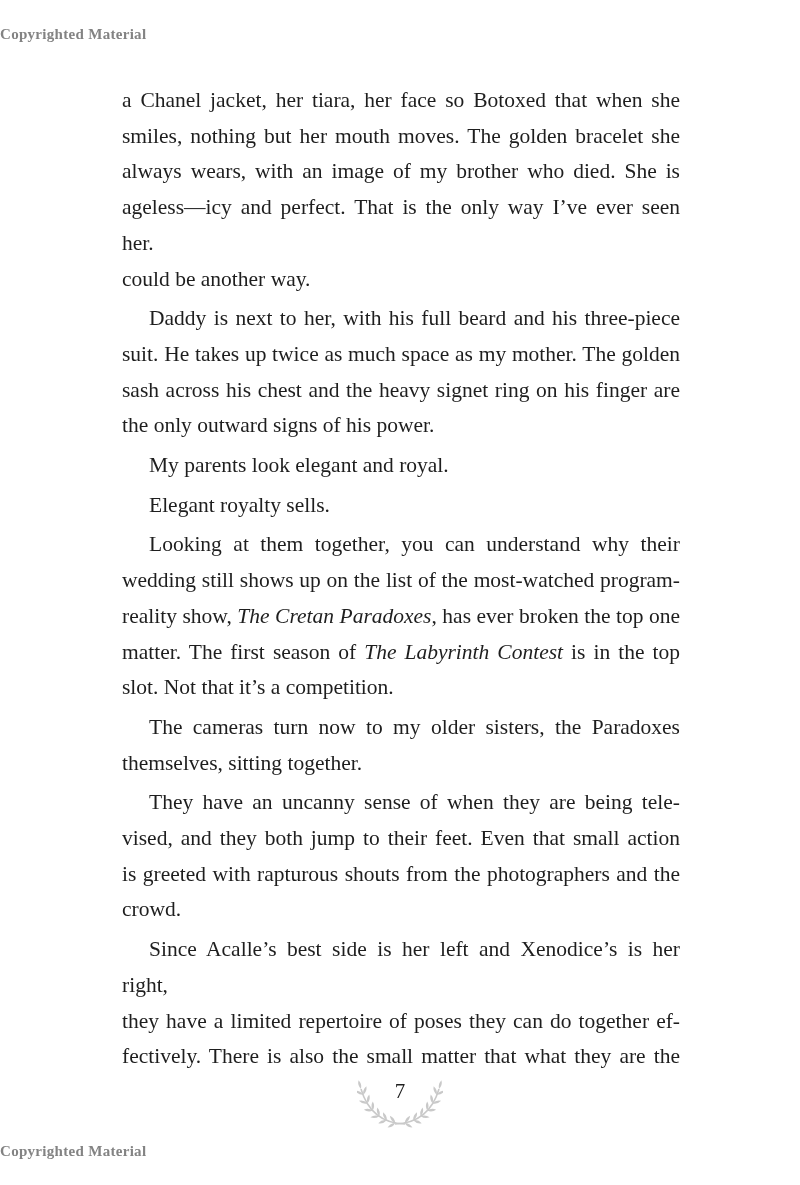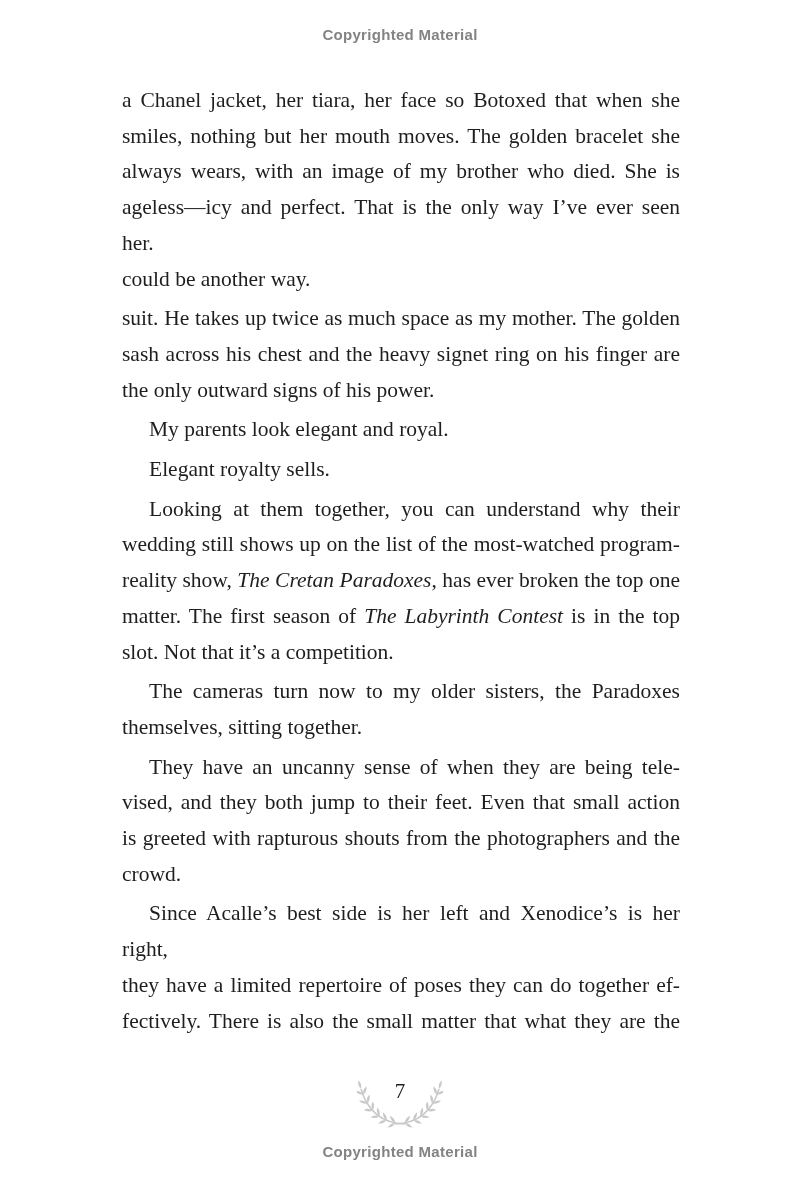--- a/index.html
+++ b/index.html
@@ -1,22 +1,22 @@
 <!DOCTYPE html>
 <html><head>
 <meta charset="utf-8">
 <style>
   html,body{margin:0;padding:0;background:#ffffff;}
   .page{
     position:relative;width:800px;height:1185px;background:#ffffff;
     font-family:"Liberation Serif",serif;color:#1e1e1e;overflow:hidden;
   }
   .notice{
-    position:absolute;left:0;width:100%;text-align:center;
-    font-family:Liberation Sans, sans-serif;font-weight:bold;
+    position:absolute;left:0;width:100%;
+    font-family:Liberation Serif, serif;font-weight:bold;
     font-size:15px;color:#838383;letter-spacing:0.3px;
   }
   .notice-top{top:26px;}
   .notice-bottom{top:1143px;}
   .text-block{
     position:absolute;left:118px;top:79px;width:566px;
     font-size:21.5px;line-height:35.7px;
   }
   .paragraph{margin:4px;}
   .line{text-align:justify;text-align-last:justify;}
@@ -40,20 +40,21 @@
 
   <div class="text-block">
       <div class="paragraph">
         <div class="line"><span>a Chanel jacket, her tiara, her face so Botoxed that when she</span></div>
         <div class="line"><span>smiles, nothing but her mouth moves. The golden bracelet she</span></div>
         <div class="line"><span>always wears, with an image of my brother who died. She is</span></div>
         <div class="line"><span>ageless—icy and perfect. That is the only way I’ve ever seen her.</span></div>
         <div class="line no-just"><span>could be another way.</span></div>
       </div>
       <div class="paragraph">
+        <div class="line indent"><span>Daddy is next to her, with his full beard and his three-piece</span></div>
         <div class="line"><span>suit. He takes up twice as much space as my mother. The golden</span></div>
         <div class="line"><span>sash across his chest and the heavy signet ring on his finger are</span></div>
         <div class="line no-just"><span>the only outward signs of his power.</span></div>
       </div>
       <div class="paragraph">
         <div class="line no-just indent"><span>My parents look elegant and royal.</span></div>
       </div>
       <div class="paragraph">
         <div class="line no-just indent"><span>Elegant royalty sells.</span></div>
       </div>

